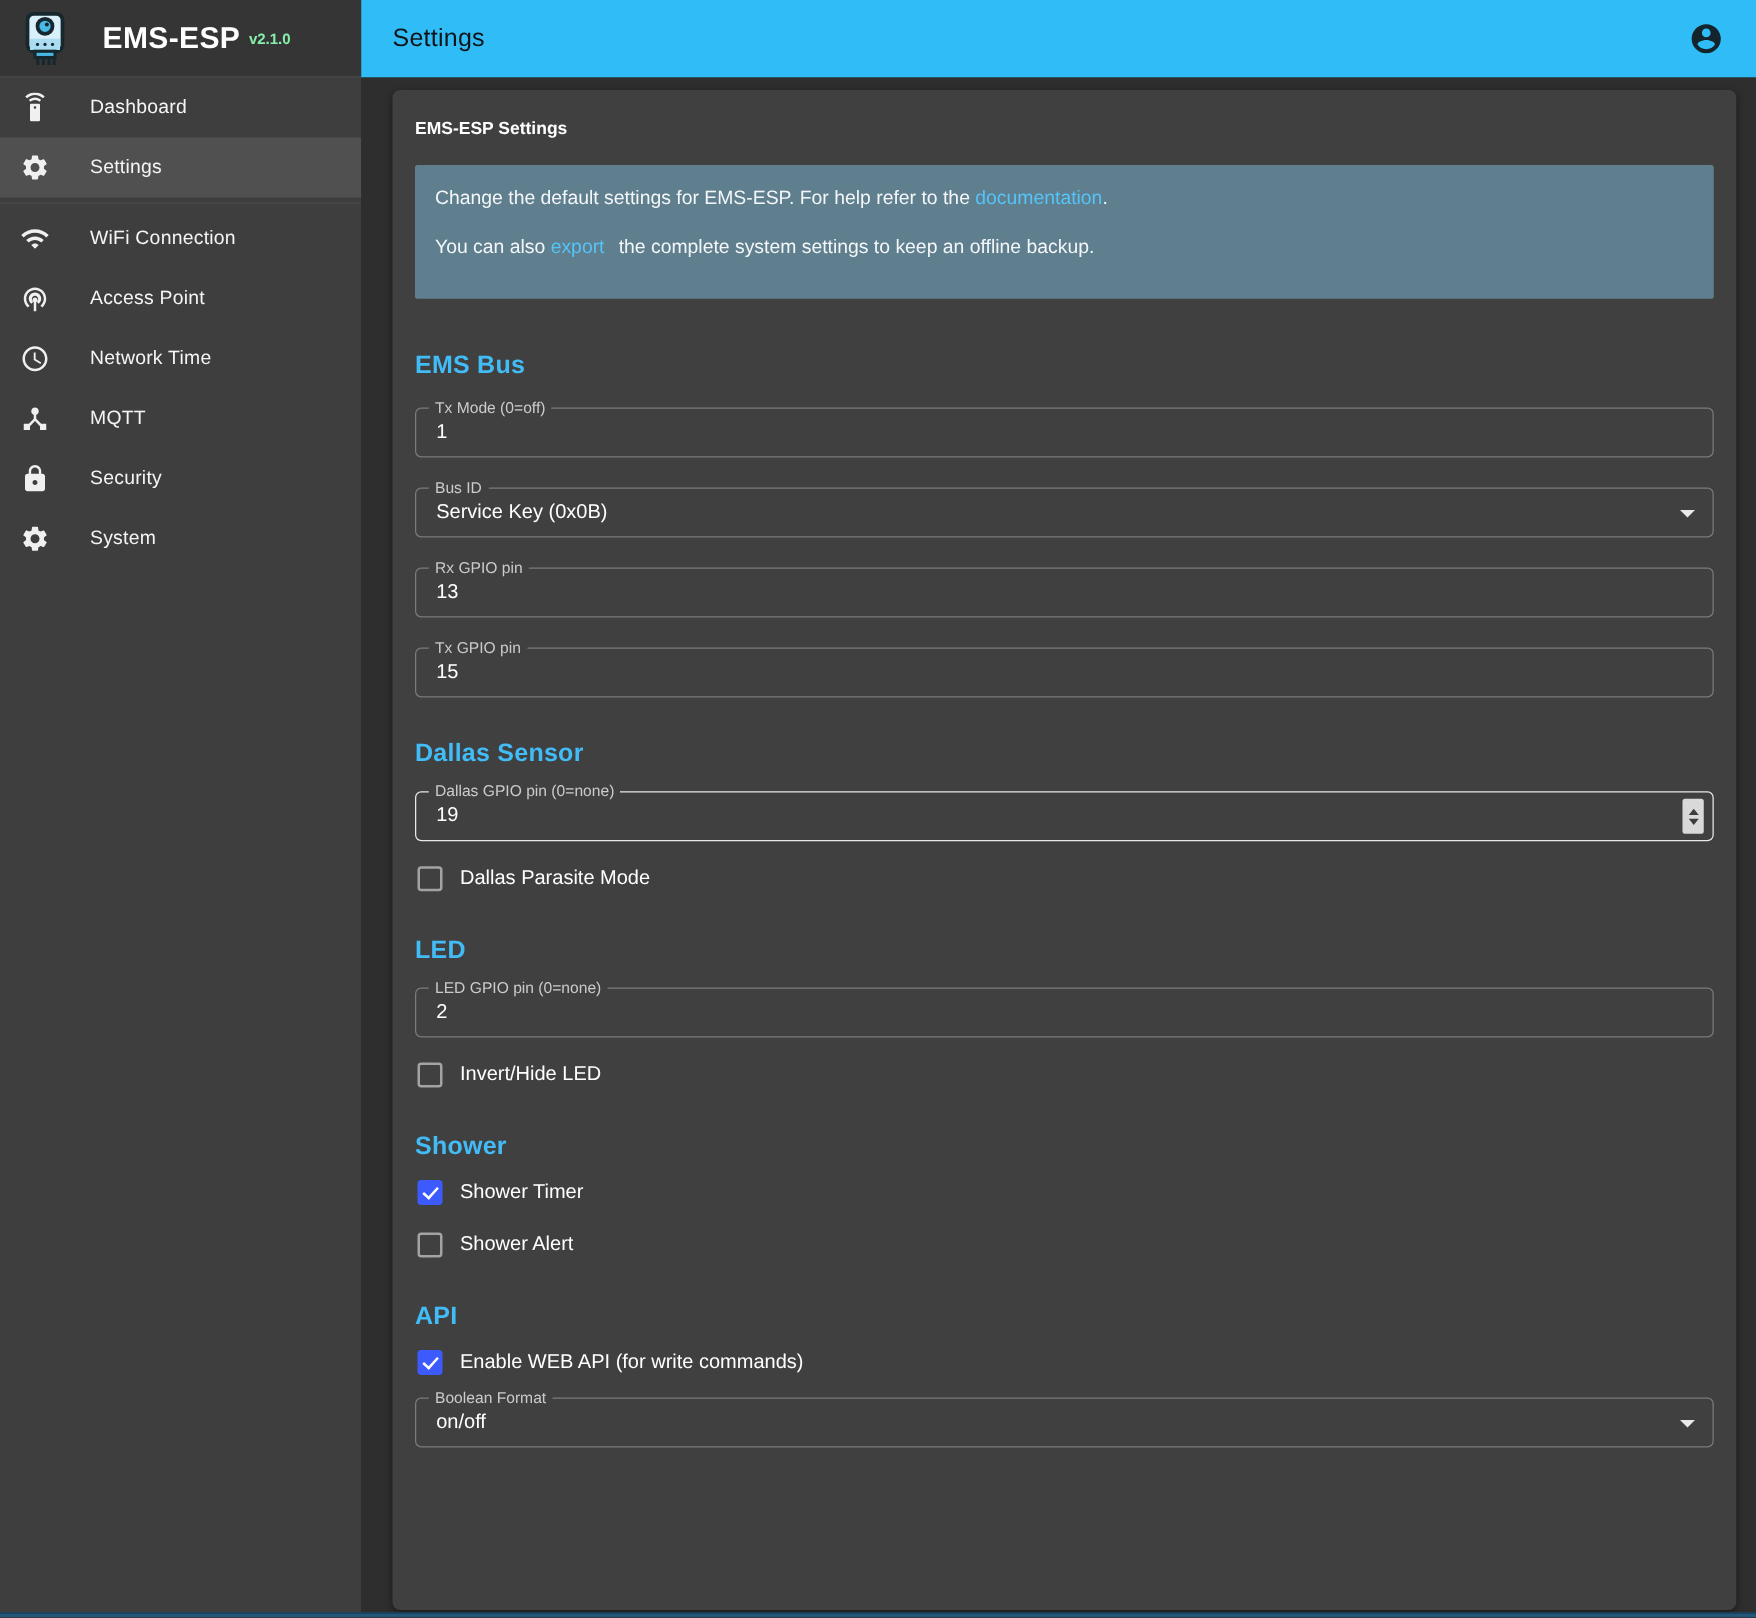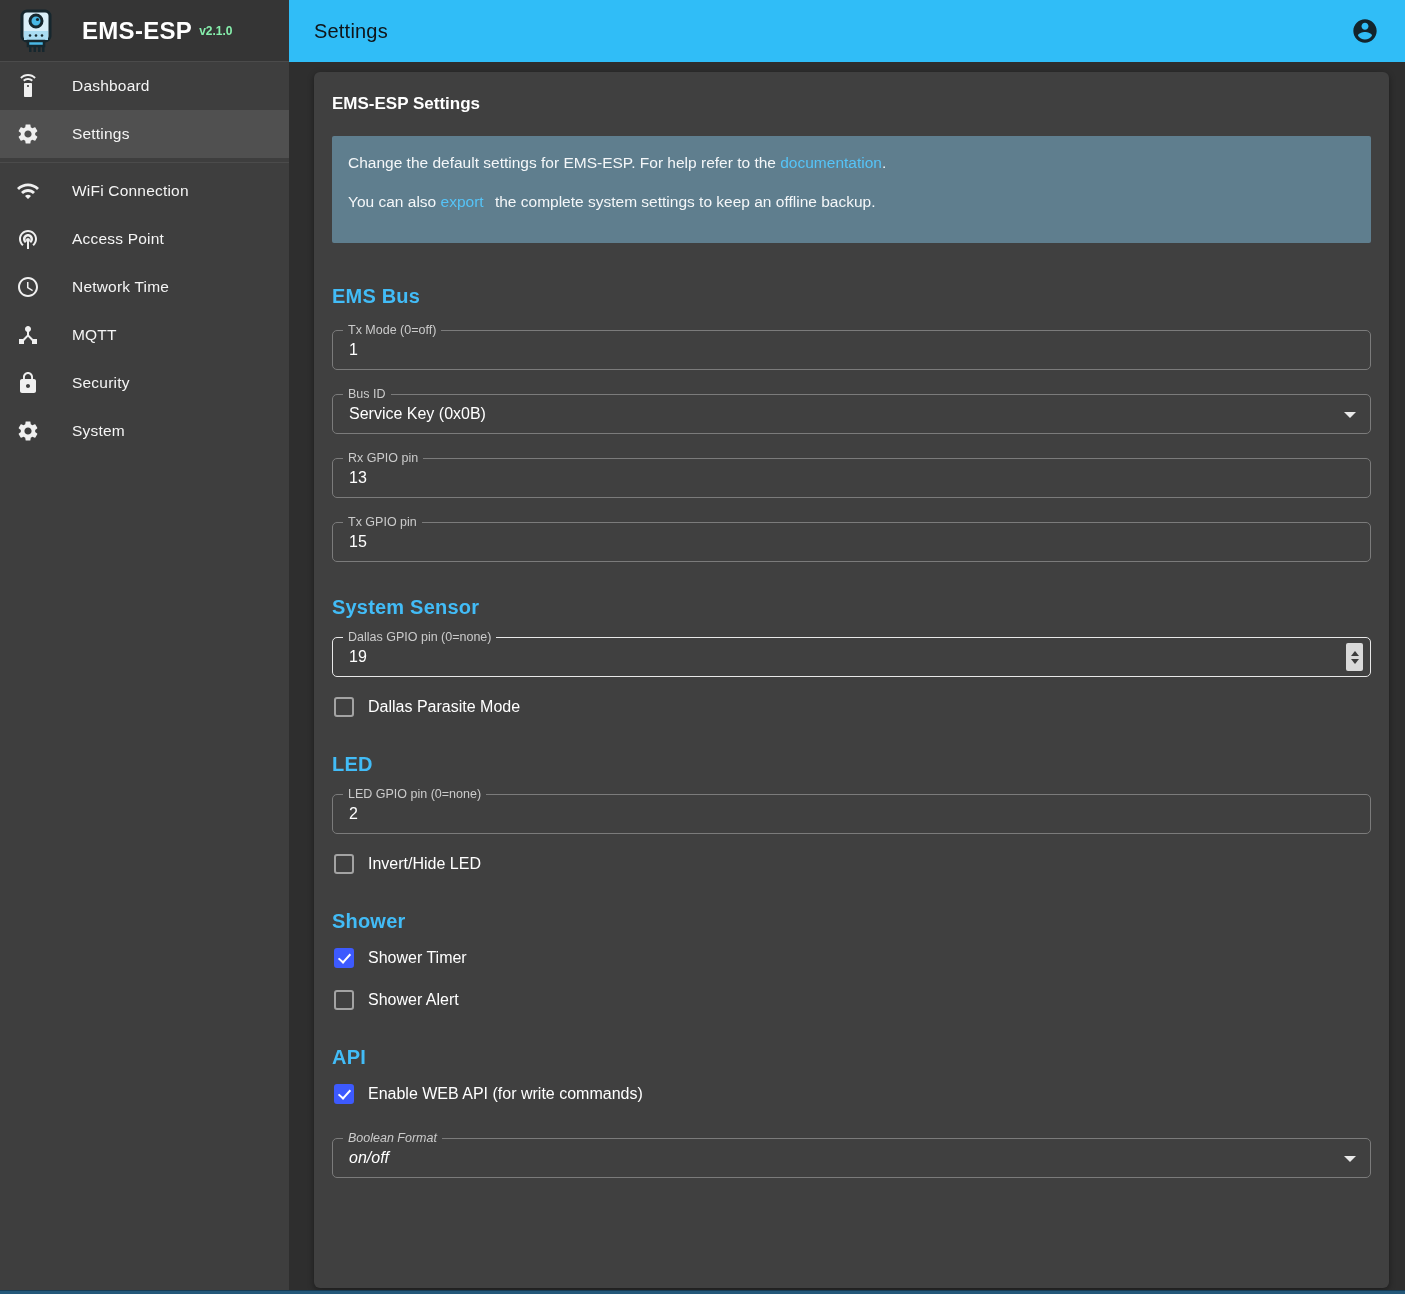--- a/index.html
+++ b/index.html
@@ -30,21 +30,21 @@
   .appbar-spacer { flex:1; }
   .account-btn { width:40px; height:40px; border-radius:50%; display:flex;
     align-items:center; justify-content:center; cursor:pointer; }
   .account-btn svg { width:28px; height:28px; fill:#13242c; }
 
   .main { flex:1; background:#2e2e2e; overflow:hidden; position:relative; }
   .card { margin:10px 16px 0 25px; height:1216px; background:#404040;
     border-radius:6px; box-shadow:0 2px 6px rgba(0,0,0,.4);
     padding:22px 18px 0 18px; overflow:hidden; }
 
-  .card-title { color:#ffffff; font-size:17px; font-weight:bold; }
+  .card-title { color:#ffffff; font-size:14px; font-weight:bold; }
 
   .info-box { margin-top:22px; background:#5f7e8e; border-radius:2px;
     padding:18px 16px 32px 16px; color:#f4f7f9; font-size:15.5px; }
   .info-box p + p { margin-top:21px; }
   .link { color:#55c4f8; cursor:pointer; text-decoration:none; }
   .link.export { margin-right:7px; }
 
   .section-title { color:#42bcf7; font-size:20px; font-weight:bold; letter-spacing:.2px; }
   .mt-lg { margin-top:42px; }
   .mt-sec { margin-top:34px; }
@@ -221,21 +221,21 @@
         <div class="field">
           <span class="field-label">Rx GPIO pin</span>
           <span class="field-value">13</span>
         </div>
 
         <div class="field">
           <span class="field-label">Tx GPIO pin</span>
           <span class="field-value">15</span>
         </div>
 
-        <h2 class="section-title mt-sec">System Sensor</h2>
+        <h2 class="section-title mt-sec">Dallas Sensor</h2>
 
         <div class="field tight hovered">
           <span class="field-label">Dallas GPIO pin (0=none)</span>
           <span class="field-value">19</span>
           <span class="spinner">
             <span class="spin-up"></span>
             <span class="spin-down"></span>
           </span>
         </div>
 
@@ -268,21 +268,21 @@
           <span class="check-label">Shower Alert</span>
         </div>
 
         <h2 class="section-title mt-sec">API</h2>
 
         <div class="check-row after-title checked">
           <span class="checkbox"></span>
           <span class="check-label">Enable WEB API (for write commands)</span>
         </div>
 
-        <div class="field" style="margin-top:32px;font-style:italic;">
+        <div class="field" style="margin-top:16px;">
           <span class="field-label">Boolean Format</span>
           <span class="field-value">on/off</span>
           <span class="select-arrow"></span>
         </div>
 
       </div>
     </main>
   </div>
 
   <div class="bottom-strip"></div>

